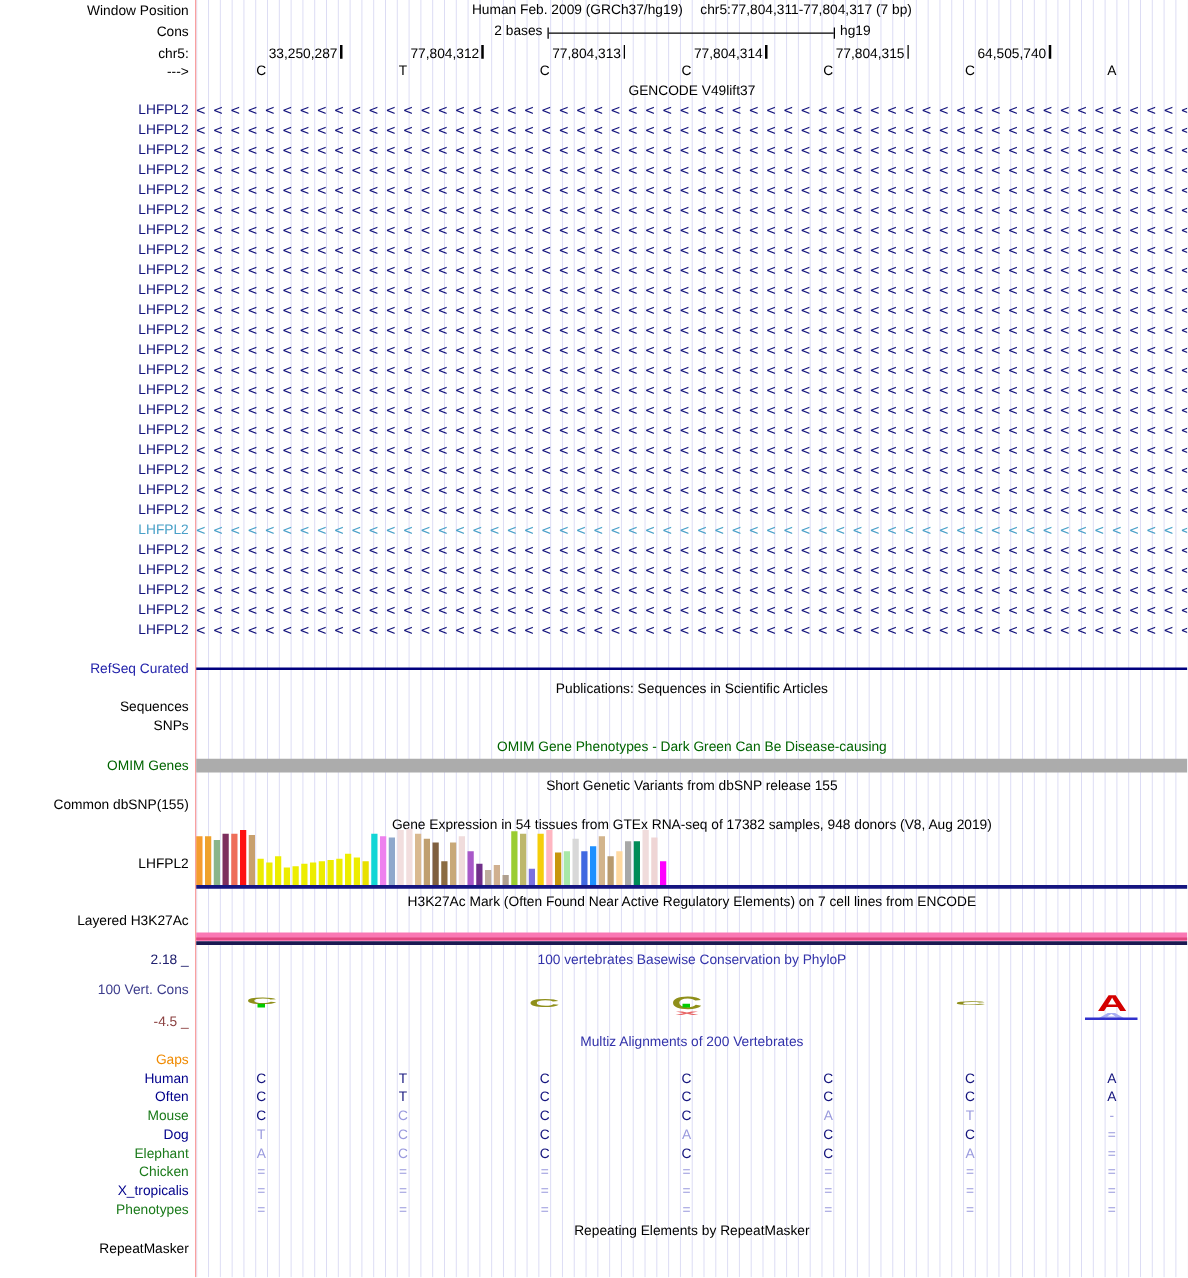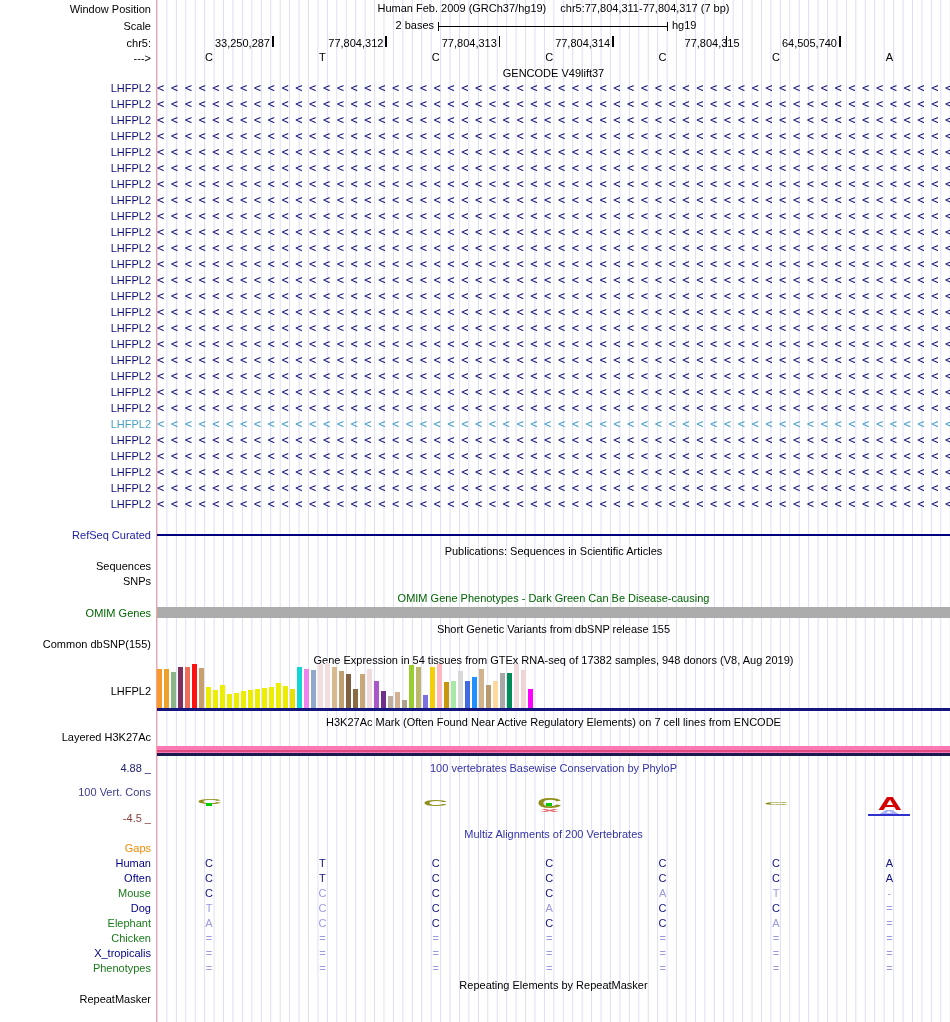--- a/index.html
+++ b/index.html
@@ -31,38 +31,38 @@
 
 <div id="browser">
   <div id="grid"></div>
   <div id="leftedge"></div>
 
   <div class="lbl" style="top:2px;">Window Position</div>
   <div class="ctitle" style="top:2px;">
     <span>Human Feb. 2009 (GRCh37/hg19)</span><span style="display:inline-block;width:14px;"></span><span>chr5:77,804,311-77,804,317 (7 bp)</span>
   </div>
 
-  <div class="lbl" style="top:19px;">Scale</div>
+  <div class="lbl" style="top:19px;">Cons</div>
   <div class="abs" style="left:354px;top:19px;width:80px;text-align:right;">2 bases</div>
   <div id="scalebar">
       <div></div>
     </div>
   <div class="abs" style="left:672px;top:19px;">hg19</div>
 
   <div class="lbl" style="top:36px;">chr5:</div>
   <div id="ruler">
       <div class="coord" style="left: 196px; top: 37px;">33,250,287</div>
       <div class="rtick" style="left: 272px; top: 36px;"></div>
       <div class="coord" style="left: 309.4px; top: 37px;">77,804,312</div>
       <div class="rtick" style="left: 385.4px; top: 36px;"></div>
       <div class="coord" style="left: 422.8px; top: 37px;">77,804,313</div>
       <div class="rtick" style="left: 498.8px; top: 36px;"></div>
       <div class="coord" style="left: 536.2px; top: 37px;">77,804,314</div>
       <div class="rtick" style="left: 612.2px; top: 36px;"></div>
-      <div class="coord" style="left: 649.6px; top: 37px; padding-left: 16px;">77,804,315</div>
+      <div class="coord" style="left: 649.6px; top: 37px;">77,804,315</div>
       <div class="rtick" style="left: 725.6px; top: 36px;"></div>
       <div class="coord" style="left: 763px; top: 37px;">64,505,740</div>
       <div class="rtick" style="left: 839px; top: 36px;"></div>
     </div>
 
   <div class="lbl" style="top:51px;">---&gt;</div>
   <div id="baserow">
       <div class="baseletter" style="left: 198px; top: 51px;">C</div>
       <div class="baseletter" style="left: 311.4px; top: 51px;">T</div>
       <div class="baseletter" style="left: 424.8px; top: 51px;">C</div>
@@ -205,21 +205,21 @@
   <div class="abs" style="left:157px;top:708px;width:793px;height:3px;background:#151580;"></div>
 
   <div class="ctitle" style="top:716px;">H3K27Ac Mark (Often Found Near Active Regulatory Elements) on 7 cell lines from ENCODE</div>
   <div class="lbl" style="top:730px;">Layered H3K27Ac</div>
   <div class="abs" style="left:157px;top:746px;width:793px;height:7px;background:#fa78b4;">
     <div class="abs" style="left:0;top:4px;width:100%;height:1.5px;background:#e04880;"></div>
   </div>
   <div class="abs" style="left:157px;top:753px;width:793px;height:3px;background:#1a1a52;"></div>
 
   <div class="ctitle" style="top:762px;color:#3232aa;">100 vertebrates Basewise Conservation by PhyloP</div>
-  <div class="lbl" style="top:761px;color:#20206e;">4.88 _</div>
+  <div class="lbl" style="top:761px;color:#20206e;">2.18 _</div>
   <div class="lbl" style="top:785px;color:#3c3c8c;">100 Vert. Cons</div>
   <div class="lbl" style="top:811px;color:#8b4040;">-4.5 _</div>
   <div id="conslogos">
       <div class="logo" style="left: 181px; top: 797px;"><span style="color: rgb(143, 143, 26); font-size: 15px; font-weight: bold; transform: scale(2.3, 0.5);">C</span></div>
       <div class="abs" style="left: 206px; top: 803px; width: 6px; height: 2.5px; background: rgb(0, 204, 0);"></div>
       <div class="logo" style="left: 407.8px; top: 798px;"><span style="color: rgb(143, 143, 26); font-size: 15px; font-weight: bold; transform: scale(2.3, 0.62);">C</span></div>
       <div class="logo" style="left: 521.2px; top: 796px;"><span style="color: rgb(143, 143, 26); font-size: 15px; font-weight: bold; transform: scale(2.3, 0.95);">C</span></div>
       <div class="abs" style="left: 546.2px; top: 803px; width: 6px; height: 2.5px; background: rgb(0, 204, 0);"></div>
       <div class="logo" style="left: 521.2px; top: 807px;"><span style="color: rgb(232, 104, 104); font-size: 13px; font-weight: bold; transform: scale(2.6, 0.42);">x</span></div>
       <div class="logo" style="left: 748px; top: 801px;"><span style="color: rgb(143, 143, 26); font-size: 15px; font-weight: bold; transform: scale(2.3, 0.28);">C</span></div>

